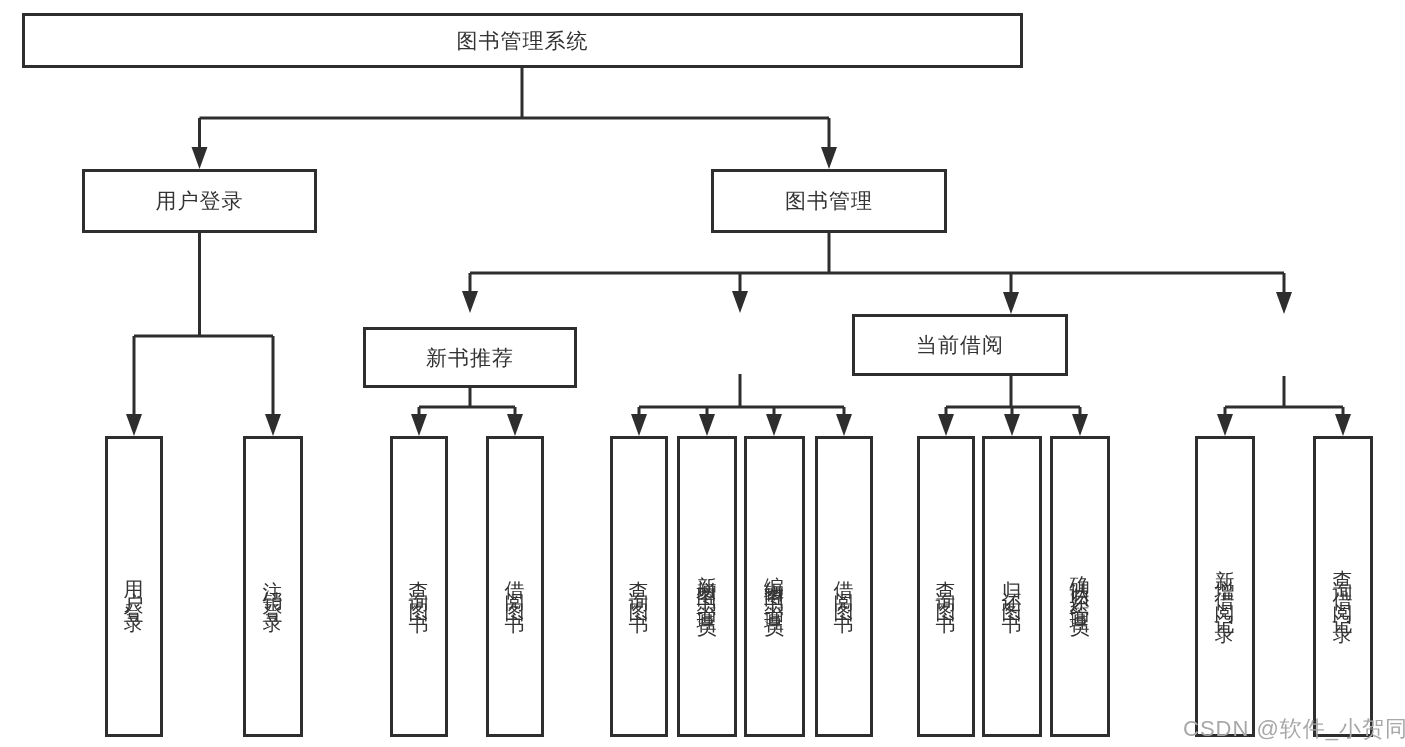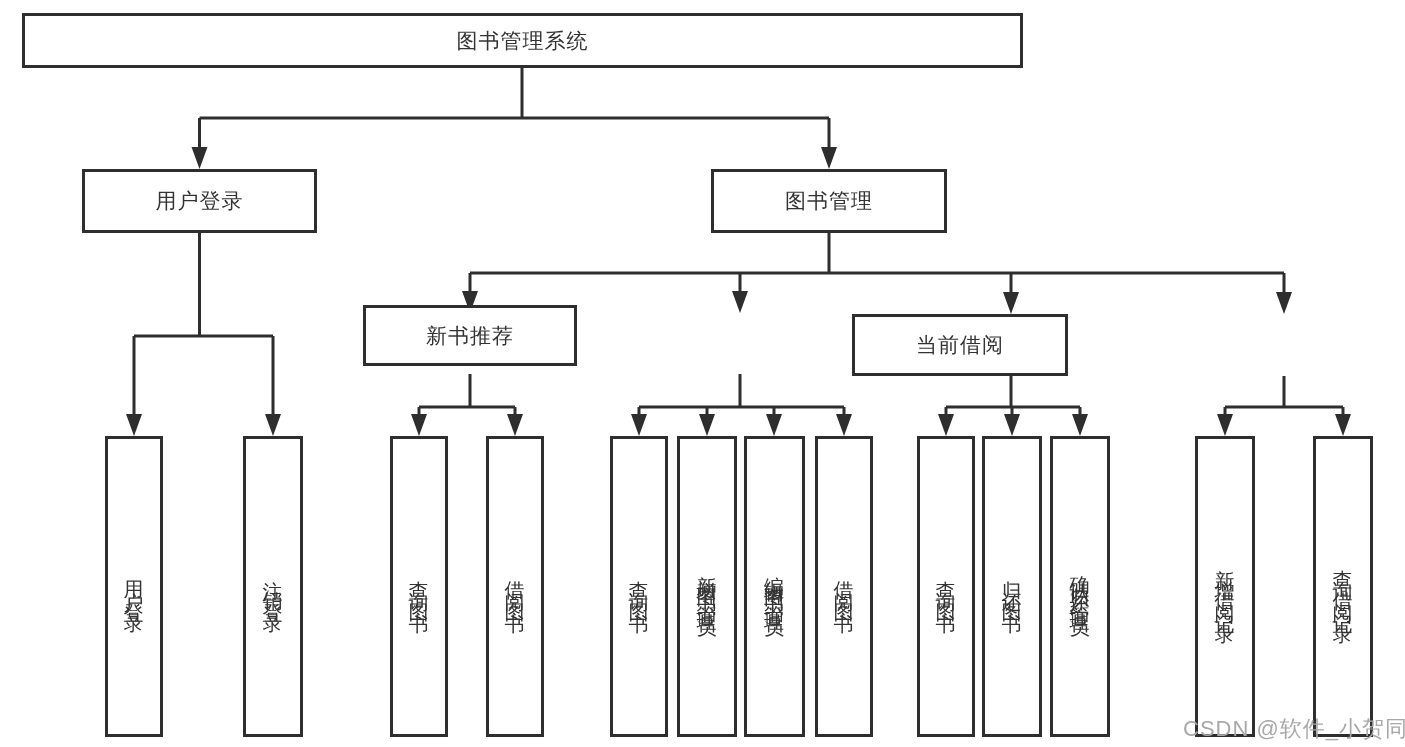--- a/index.html
+++ b/index.html
@@ -108,21 +108,21 @@
     <span class="hlabel">图书管理系统</span>
   </div>
 
   <div class="node" style="left:82px; top:169px; width:235px; height:64px;">
     <span class="hlabel">用户登录</span>
   </div>
   <div class="node" style="left:711px; top:169px; width:236px; height:64px;">
     <span class="hlabel">图书管理</span>
   </div>
 
-  <div class="node" style="left:363px; top:305px; width:214px; height:61px;">
+  <div class="node" style="left:363px; top:327px; width:214px; height:61px;">
     <span class="hlabel">新书推荐</span>
   </div>
   <div class="node" style="left:852px; top:314px; width:216px; height:62px;">
     <span class="hlabel">当前借阅</span>
   </div>
 
   <div class="node leaf" style="left:105px; width:58px;">
     <span class="vtext">用户登录</span>
   </div>
   <div class="node leaf" style="left:243px; width:60px;">

